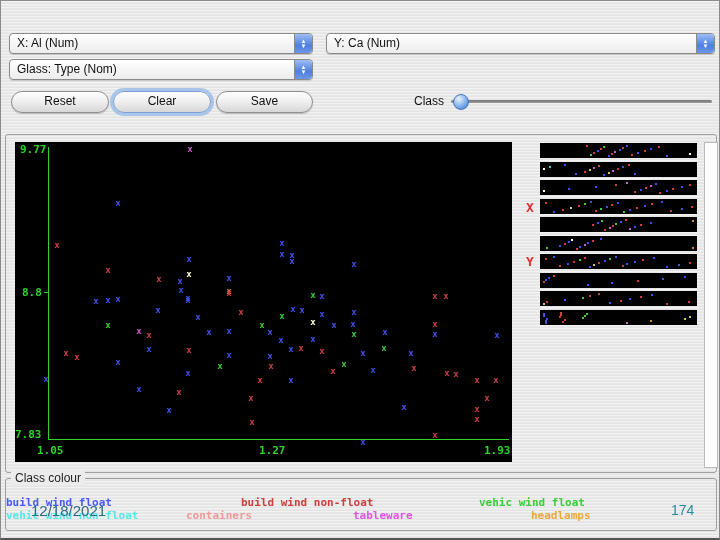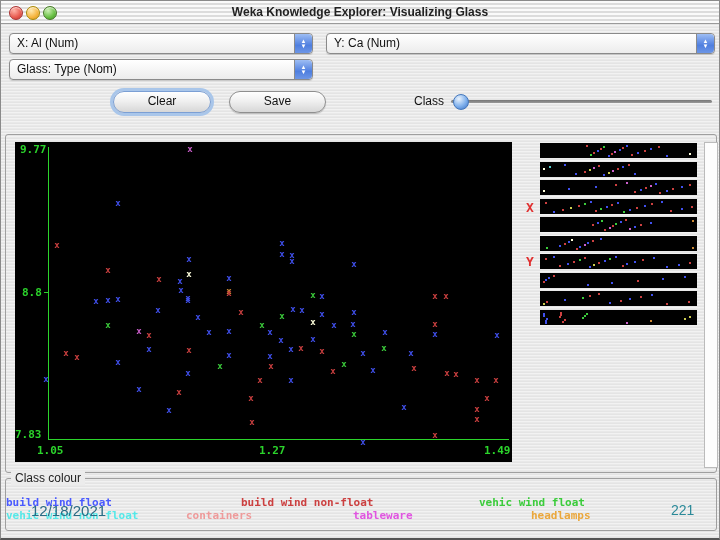--- a/index.html
+++ b/index.html
@@ -49,26 +49,20 @@
     border:1px solid #bbb;}
   .legenditem{position:absolute;font-family:"DejaVu Sans Mono",monospace;font-size:11px;
     font-weight:bold;white-space:nowrap;}
   .footer-text{position:absolute;white-space:nowrap;}
 </style>
 </head>
 <body>
 
 <div class="window">
 
-  <div class="titlebar">
-    <span class="light red"></span>
-    <span class="light yellow"></span>
-    <span class="light green"></span>
-    <div class="title">Weka Knowledge Explorer: Visualizing Glass</div>
-  </div>
 
   <div class="combo" style="left:325px;top:32px;width:387px;">
     <span class="txt">Y: Ca (Num)</span>
     <span class="stepper">
         <span>▲</span>
         <span>▼</span>
       </span>
   </div>
   <div class="combo" style="left:8px;top:32px;width:302px;">
     <span class="txt">X: Al (Num)</span>
@@ -79,39 +73,40 @@
   </div>
 
   <div class="combo" style="left:8px;top:58px;width:302px;">
     <span class="txt">Glass: Type (Nom)</span>
     <span class="stepper">
         <span>▲</span>
         <span>▼</span>
       </span>
   </div>
 
+  <div class="btn" style="left:10px;top:90px;width:96px;">Reset</div>
   <div class="btn focusring" style="left:112px;top:90px;width:96px;">Clear</div>
-  <div class="btn" style="left:228px;top:90px;width:95px;text-align:center;">Save</div>
+  <div class="btn" style="left:215px;top:90px;width:95px;text-align:center;">Save</div>
   <span class="jitterlbl" style="left:413px;top:93px;position:absolute;">Class</span>
   <div class="slider-track" style="left:450px;top:99px;width:261px;"></div>
   <div class="slider-thumb" style="left:452px;top:93px;"></div>
 
   <div class="groupbox" style="left:4px;top:133px;width:710px;height:337px;"></div>
   <span class="grouptitle" style="left:24px;top:126px;margin-top:15px;">Plot: Glass</span>
 
   <div class="plotarea">
     <div class="axis" style="left:33px;top:5px;width:1px;height:292px;"></div>
     <div class="axis" style="left:33px;top:297px;width:461px;height:1px;"></div>
     <div class="axis" style="left:29px;top:150px;width:5px;height:1px;"></div>
     <span class="axlbl" style="left:5px;top:1px;">9.77</span>
     <span class="axlbl" style="left:7px;top:144px;">8.8</span>
     <span class="axlbl" style="left:0px;top:286px;">7.83</span>
     <span class="axlbl" style="left:22px;top:302px;">1.05</span>
     <span class="axlbl" style="left:244px;top:302px;">1.27</span>
-    <span class="axlbl" style="left:469px;top:302px;">1.49</span>
+    <span class="axlbl" style="left:469px;top:302px;">1.93</span>
     <div id="scatter-layer">
         <span class="pt" style="left: 175px; top: 7px; color: rgb(204, 95, 204);">x</span>
         <span class="pt" style="left: 103px; top: 61px; color: rgb(64, 80, 238);">x</span>
         <span class="pt" style="left: 42px; top: 103px; color: rgb(204, 64, 64);">x</span>
         <span class="pt" style="left: 93px; top: 128px; color: rgb(204, 64, 64);">x</span>
         <span class="pt" style="left: 144px; top: 137px; color: rgb(204, 64, 64);">x</span>
         <span class="pt" style="left: 174px; top: 117px; color: rgb(64, 80, 238);">x</span>
         <span class="pt" style="left: 174px; top: 132px; color: rgb(255, 255, 221);">x</span>
         <span class="pt" style="left: 165px; top: 139px; color: rgb(64, 80, 238);">x</span>
         <span class="pt" style="left: 214px; top: 136px; color: rgb(64, 80, 238);">x</span>
@@ -388,15 +383,15 @@
       <span class="legenditem" style="left: 5px; top: 495px; color: rgb(74, 90, 255);">build wind float</span>
       <span class="legenditem" style="left: 240px; top: 495px; color: rgb(204, 64, 64);">build wind non-float</span>
       <span class="legenditem" style="left: 478px; top: 495px; color: rgb(59, 204, 59);">vehic wind float</span>
       <span class="legenditem" style="left: 5px; top: 508px; color: rgb(85, 232, 232);">vehic wind non float</span>
       <span class="legenditem" style="left: 185px; top: 508px; color: rgb(238, 154, 154);">containers</span>
       <span class="legenditem" style="left: 352px; top: 508px; color: rgb(224, 85, 224);">tableware</span>
       <span class="legenditem" style="left: 530px; top: 508px; color: rgb(234, 167, 60);">headlamps</span>
     </div>
 
   <span class="footer-text" style="left:30px;top:501px;font-size:15px;color:#2a6b84;">12/18/2021</span>
-  <span class="footer-text" style="left:670px;top:501px;font-size:14px;color:#2b8a99;">221</span>
+  <span class="footer-text" style="left:670px;top:501px;font-size:14px;color:#2b8a99;">174</span>
 
 </div>
 
 </body></html>

